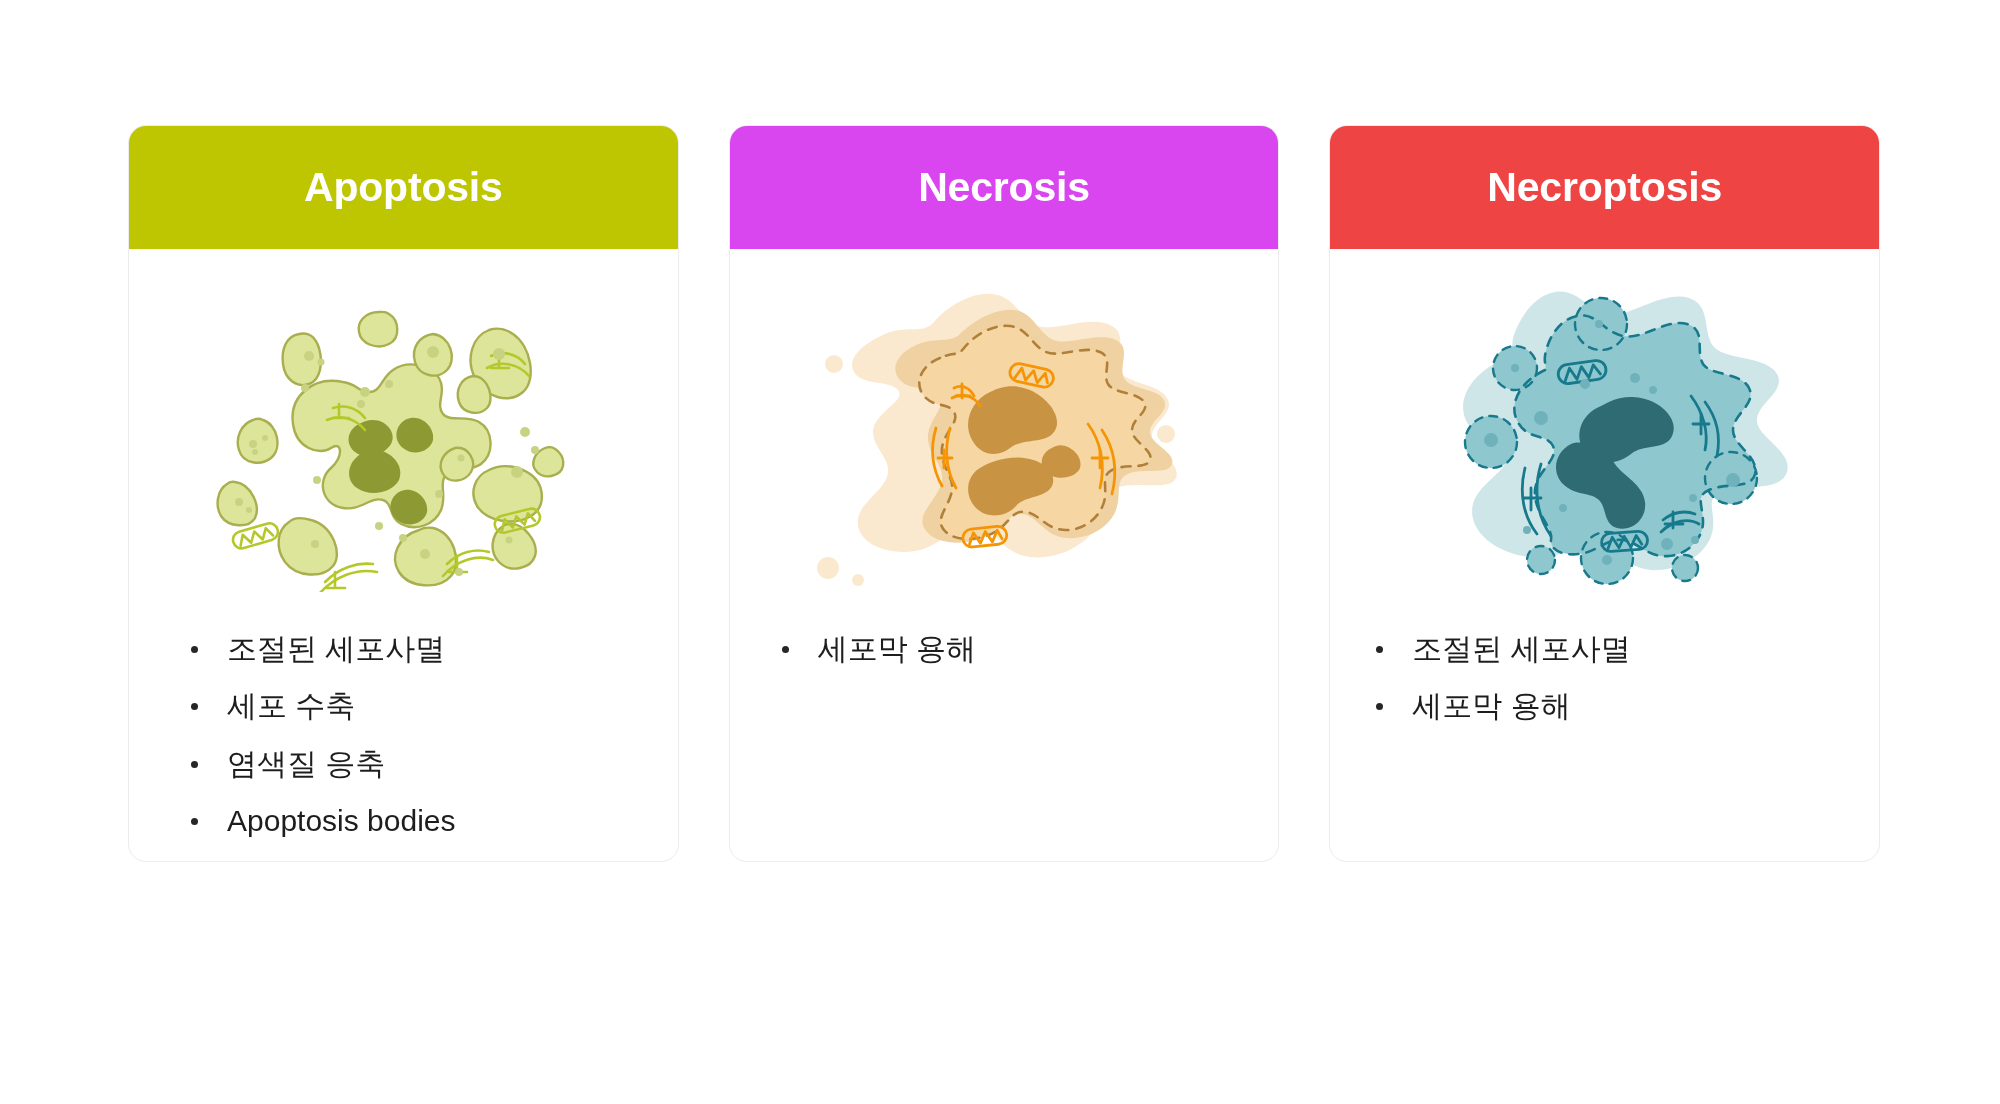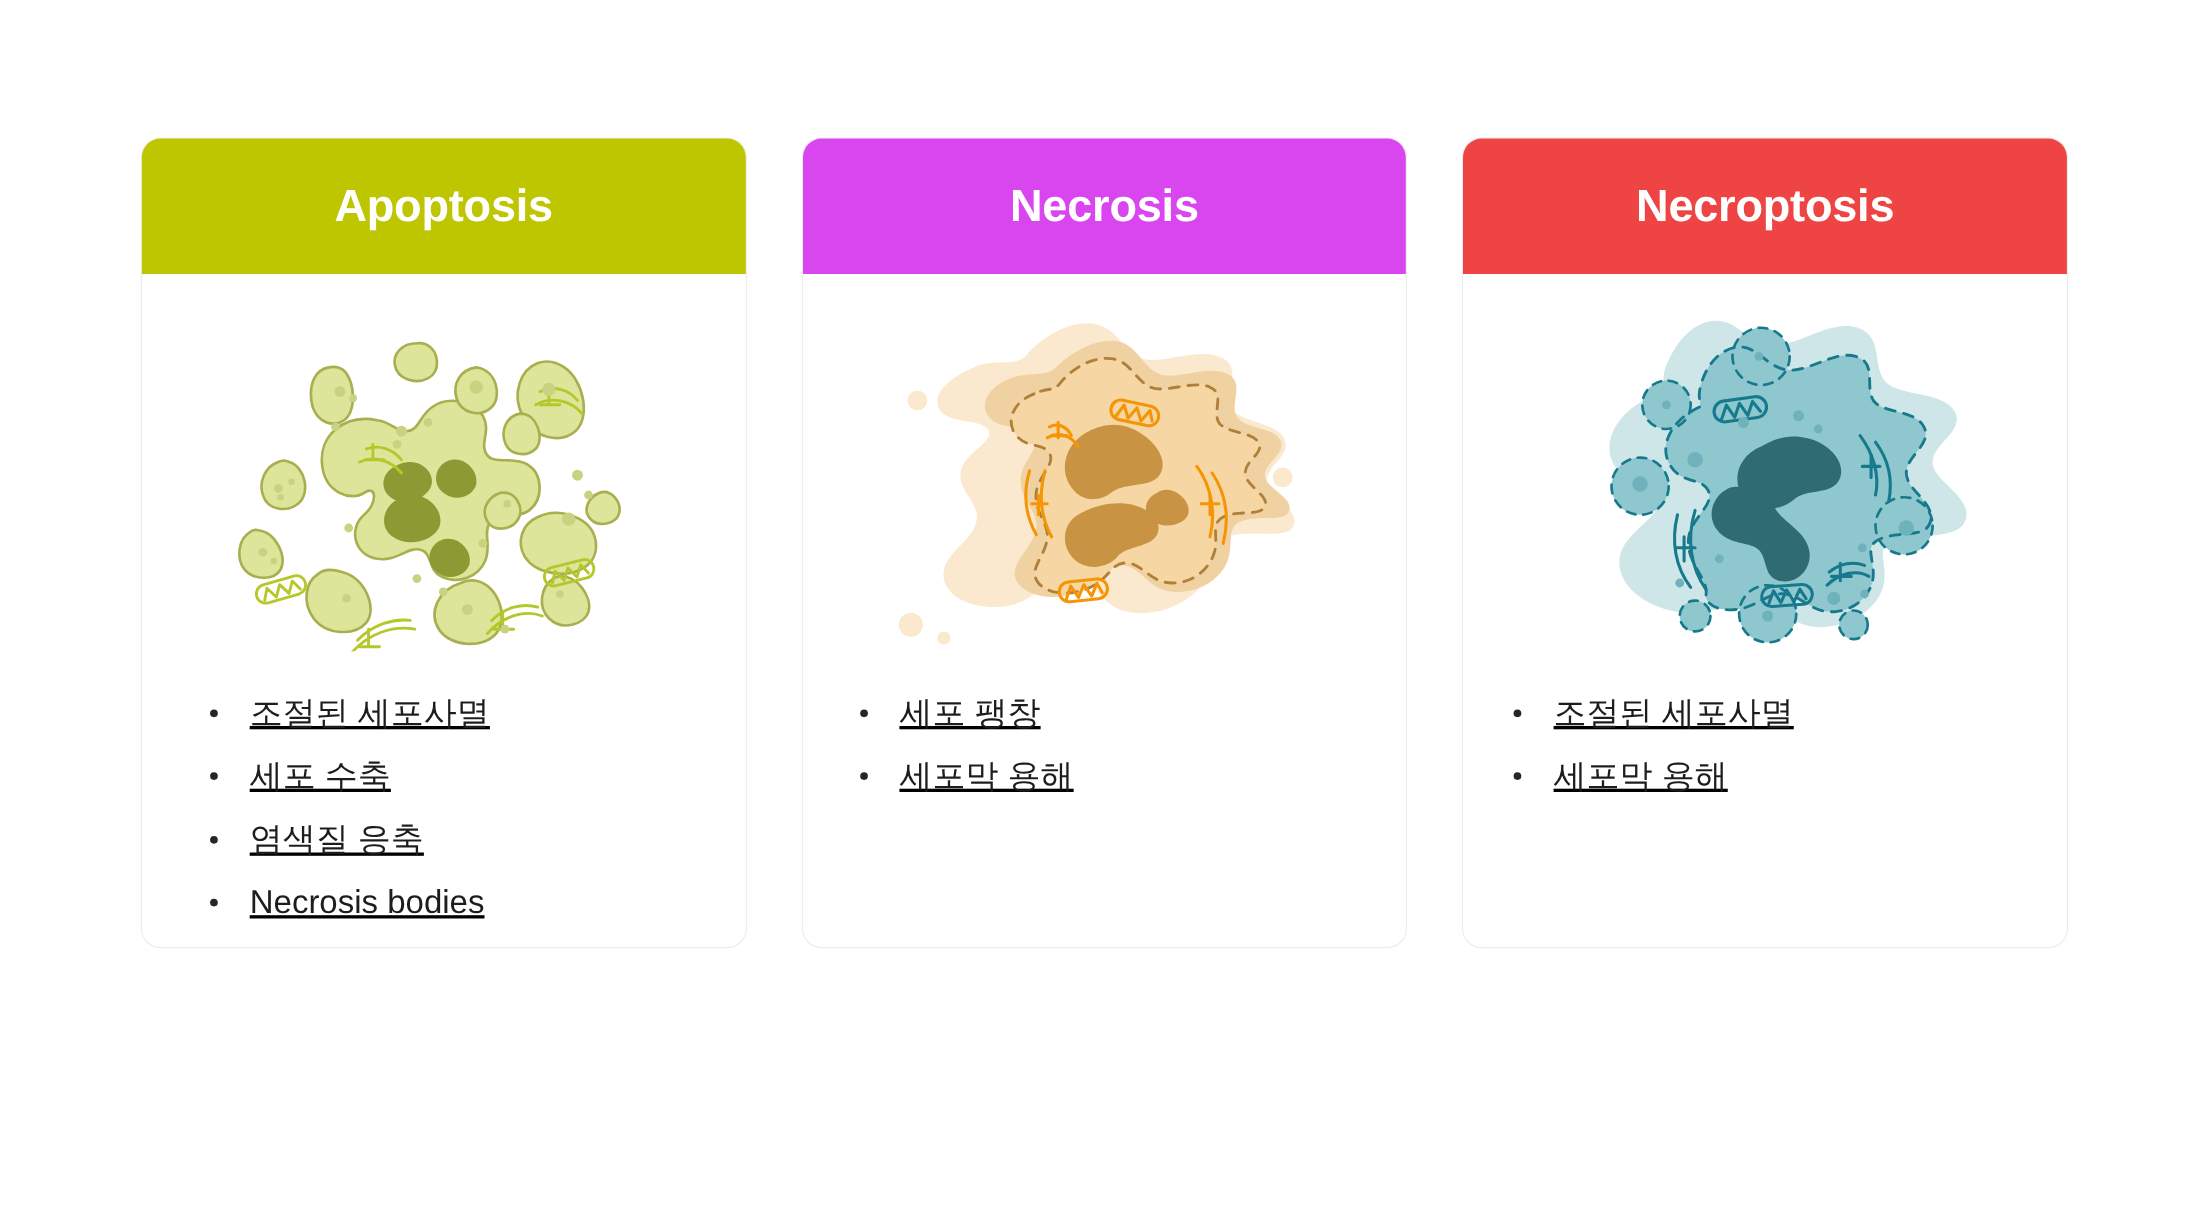--- a/index.html
+++ b/index.html
@@ -77,21 +77,20 @@
     list-style: none;
     margin: 0;
     padding: 34px 0 0 0;
     flex: 1;
   }
 
   .bullet-row {
     display: flex;
     align-items: baseline;
     margin-bottom: 22px;
-    text-decoration: underline;
   }
   .bullet-dot {
     width: 10px;
     min-width: 10px;
     margin-left: 62px;
     margin-right: 26px;
     position: relative;
     top: -6px;
   }
   .bullet-dot::before {
@@ -228,21 +227,21 @@
           <li class="bullet-row">
             <span class="bullet-dot"></span>
             <span class="bullet-text">세포 수축</span>
           </li>
           <li class="bullet-row">
             <span class="bullet-dot"></span>
             <span class="bullet-text">염색질 응축</span>
           </li>
           <li class="bullet-row">
             <span class="bullet-dot"></span>
-            <span class="bullet-text">Necrosis bodies</span>
+            <span class="bullet-text">Apoptosis bodies</span>
           </li>
         </ul>
       </div>
     </div>
 
     <div class="card c2">
       <div class="card-header" style="background:#d946ef">
         <span class="card-title">Necrosis</span>
       </div>
       <div class="card-body">
@@ -329,24 +328,20 @@
 
             <g fill="#fbe9cf">
               <circle cx="40" cy="92" r="9"></circle>
               <circle cx="372" cy="162" r="9"></circle>
               <circle cx="34" cy="296" r="11"></circle>
               <circle cx="64" cy="308" r="6"></circle>
             </g>
           </svg>
         </div>
         <ul class="bullets">
-          <li class="bullet-row">
-            <span class="bullet-dot"></span>
-            <span class="bullet-text">세포 팽창</span>
-          </li>
           <li class="bullet-row">
             <span class="bullet-dot"></span>
             <span class="bullet-text">세포막 용해</span>
           </li>
         </ul>
       </div>
     </div>
 
     <div class="card c3">
       <div class="card-header" style="background:#ef4444">

